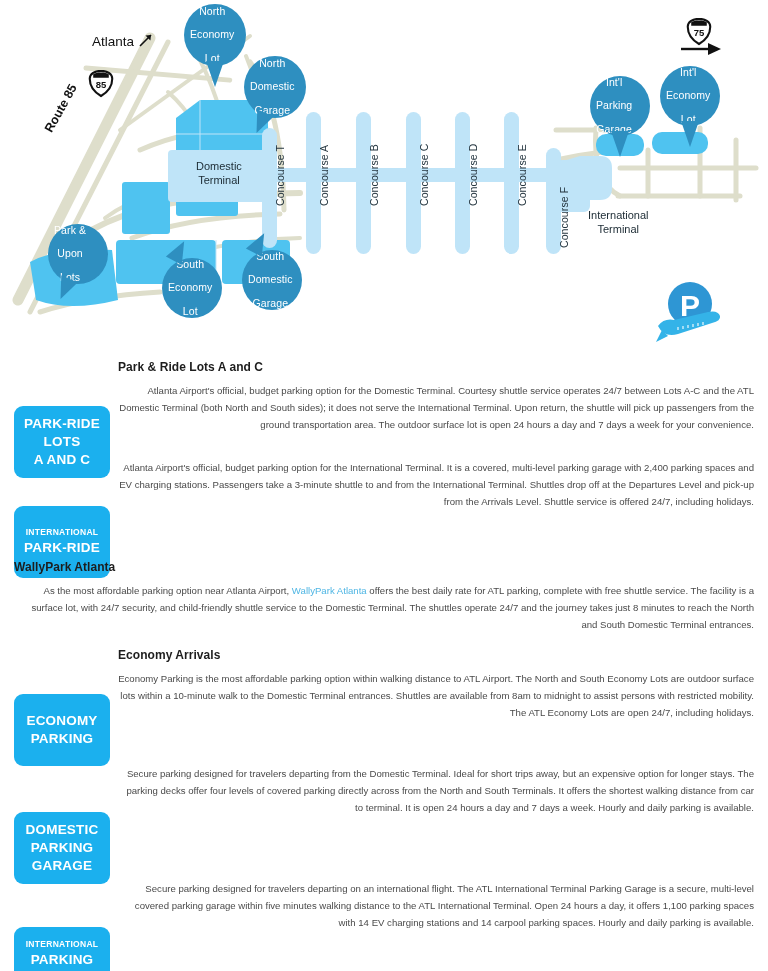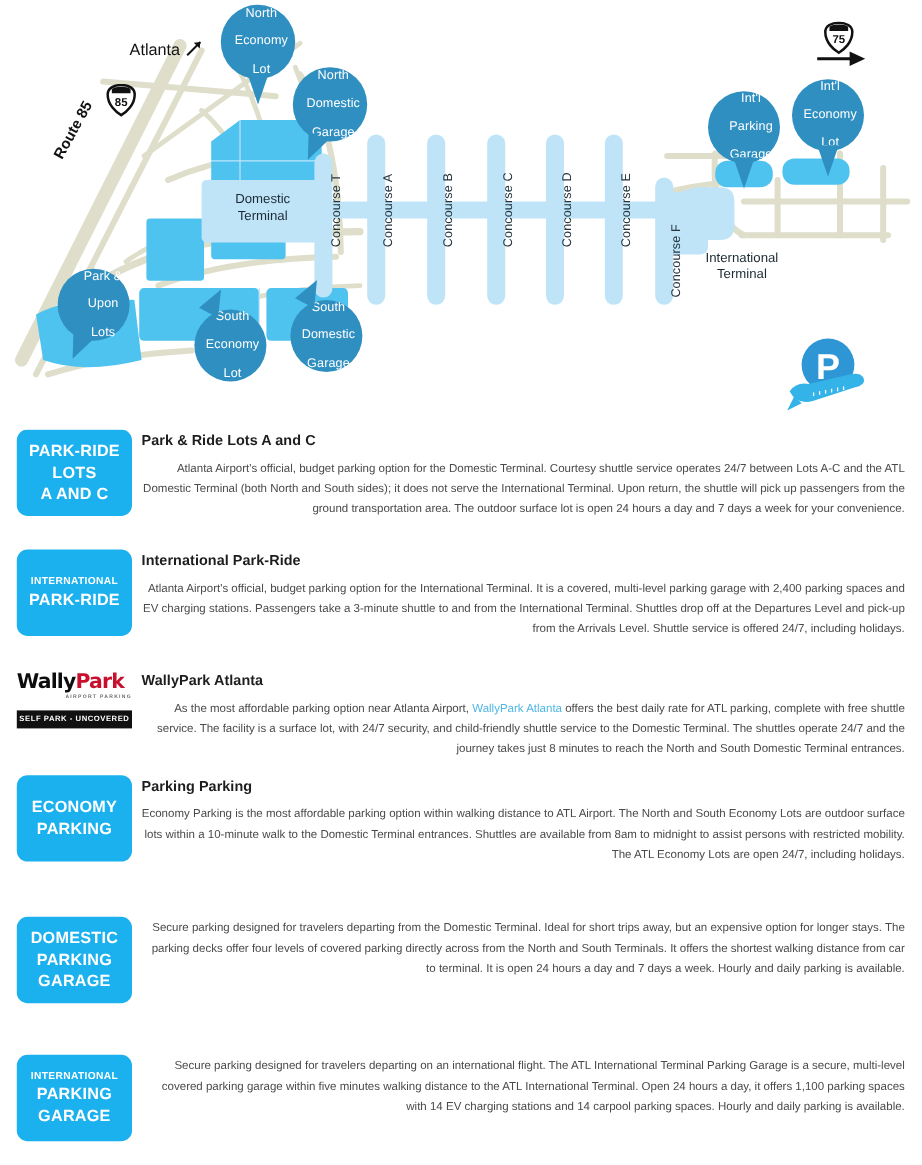--- a/index.html
+++ b/index.html
@@ -27,21 +27,21 @@
   #map-svg { position: absolute; left: 0; top: 0; }
 
   .pin {
     position: absolute;
     background: #2E8FC0;
     color: #ffffff;
     text-align: center;
     border-radius: 50%;
     display: flex;
     align-items: center;
-    justify-content: flex-end;
+    justify-content: flex-start;
     line-height: 1.12;
     font-size: 10.5px;
     letter-spacing: .1px;
   }
   .pin span { display: block; padding: 0 3px; }
   .pin::after {
     content: "";
     position: absolute;
     width: 0; height: 0;
     border-left: 9px solid transparent;
@@ -103,20 +103,21 @@
   #listing { padding: 0 14px 0 14px; }
   .entry {
     display: flex;
     align-items: flex-start;
     margin-bottom: 0;
   }
   .badge-cell {
     width: 104px;
     flex: 0 0 104px;
     padding-right: 8px;
+    margin-top: 48px;
   }
   .badge {
     width: 96px;
     border-radius: 9px;
     background: #1BB0EE;
     color: #ffffff;
     text-align: center;
     font-weight: bold;
     line-height: 1.35;
     display: flex;
@@ -239,21 +240,21 @@
       <rect x="406" y="112" width="15" height="142" rx="7.5"></rect>
       <rect x="455" y="112" width="15" height="142" rx="7.5"></rect>
       <rect x="504" y="112" width="15" height="142" rx="7.5"></rect>
       <rect x="546" y="148" width="15" height="106" rx="7.5"></rect>
 
       <path d="M560 162 L580 156 L600 156 Q 612 156 612 168 L612 188 Q 612 200 600 200 L580 200 L560 208 Z"></path>
       <rect x="556" y="160" width="34" height="52" rx="6"></rect>
     </g>
   </svg>
 
-  <div class="atlanta-label" style="left:108px; top:32px;">
+  <div class="atlanta-label" style="left:92px; top:32px;">
     <span>Atlanta</span>
     <svg width="16" height="16" viewBox="0 0 16 16" style="vertical-align:-2px">
       <path d="M2 14 L13 3" stroke="#111" stroke-width="1.6"></path>
       <path d="M13 3 L7.5 3.6 L12.4 8.5 Z" fill="#111"></path>
     </svg>
   </div>
 
   <div class="route-label" style="left:42px; top:128px; transform:rotate(-61deg); transform-origin:left top;">Route 85</div>
 
   <svg class="shield" style="left:88px; top:70px;" viewBox="0 0 30 32">
@@ -378,48 +379,40 @@
   </div>
 
   <div class="entry" style="height:100px;">
     <div class="badge-cell">
       <div class="badge" style="height:72px;">
         <span class="ln small">INTERNATIONAL</span>
         <span class="ln big">PARK-RIDE</span>
       </div>
     </div>
     <div class="body-cell">
-      <h3 class="entry-title">International Park-Ride</h3>
       <p class="entry-desc"><span>Atlanta Airport's official, budget parking option for the International Terminal. It is a covered, multi-level parking garage with 2,400 parking spaces and EV charging stations. Passengers take a 3-minute shuttle to and from the International Terminal. Shuttles drop off at the Departures Level and pick-up from the Arrivals Level. Shuttle service is offered 24/7, including holidays.</span></p>
     </div>
   </div>
 
   <div class="entry" style="height:88px;">
-    <div class="badge-cell">
-      <div class="wp-logo">
-        <div class="wp-word"><span class="wally">Wally</span><span class="park">Park</span></div>
-        <div class="wp-sub">AIRPORT PARKING</div>
-        <div class="wp-bar">SELF PARK - UNCOVERED</div>
-      </div>
-    </div>
     <div class="body-cell">
       <h3 class="entry-title">WallyPark Atlanta</h3>
       <p class="entry-desc"><span>As the most affordable parking option near Atlanta Airport, </span><a href="#">WallyPark Atlanta</a><span> offers the best daily rate for ATL parking, complete with free shuttle service. The facility is a surface lot, with 24/7 security, and child-friendly shuttle service to the Domestic Terminal. The shuttles operate 24/7 and the journey takes just 8 minutes to reach the North and South Domestic Terminal entrances.</span></p>
     </div>
   </div>
 
   <div class="entry" style="height:118px;">
     <div class="badge-cell">
       <div class="badge" style="height:72px;">
         <span class="ln big">ECONOMY</span>
         <span class="ln big">PARKING</span>
       </div>
     </div>
     <div class="body-cell">
-      <h3 class="entry-title">Parking Parking</h3>
+      <h3 class="entry-title">Economy Arrivals</h3>
       <p class="entry-desc"><span>Economy Parking is the most affordable parking option within walking distance to ATL Airport. The North and South Economy Lots are outdoor surface lots within a 10-minute walk to the Domestic Terminal entrances. Shuttles are available from 8am to midnight to assist persons with restricted mobility. The ATL Economy Lots are open 24/7, including holidays.</span></p>
     </div>
   </div>
 
   <div class="entry" style="height:115px;">
     <div class="badge-cell">
       <div class="badge" style="height:72px;">
         <span class="ln big">DOMESTIC</span>
         <span class="ln big">PARKING</span>
         <span class="ln big">GARAGE</span>

